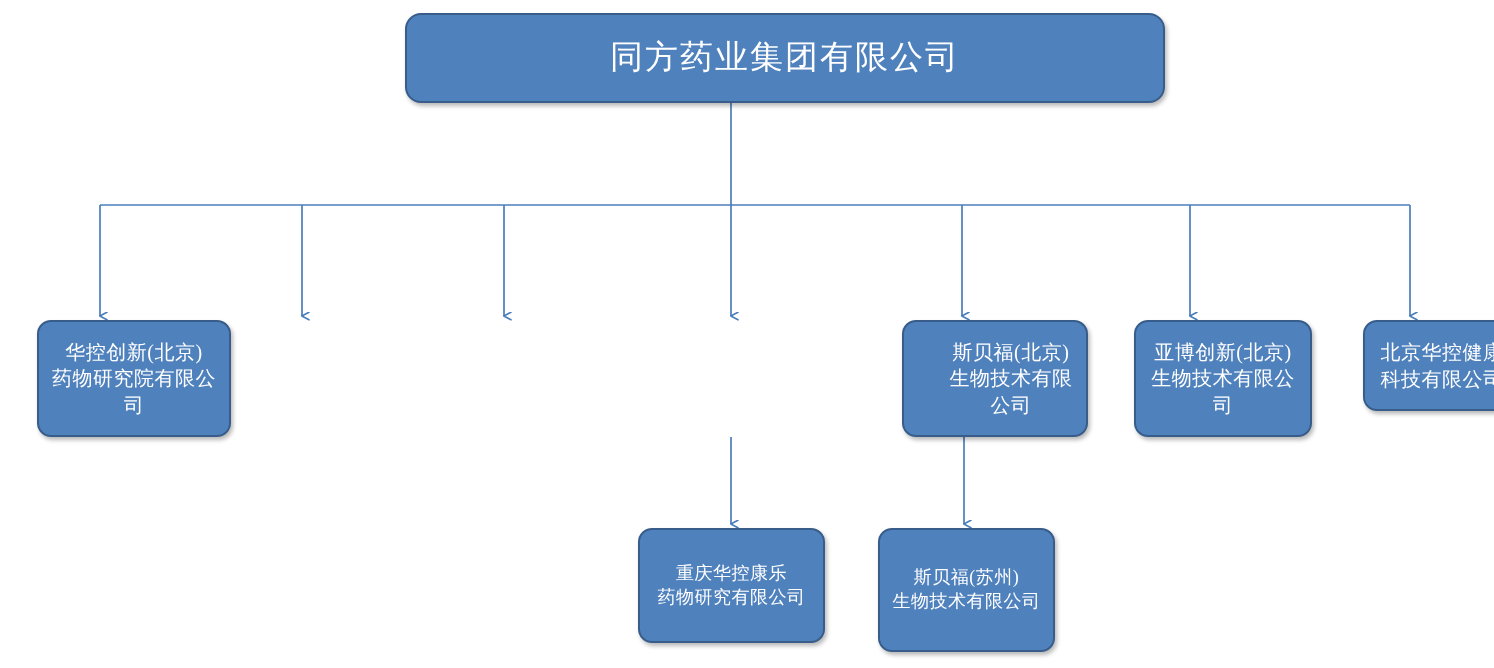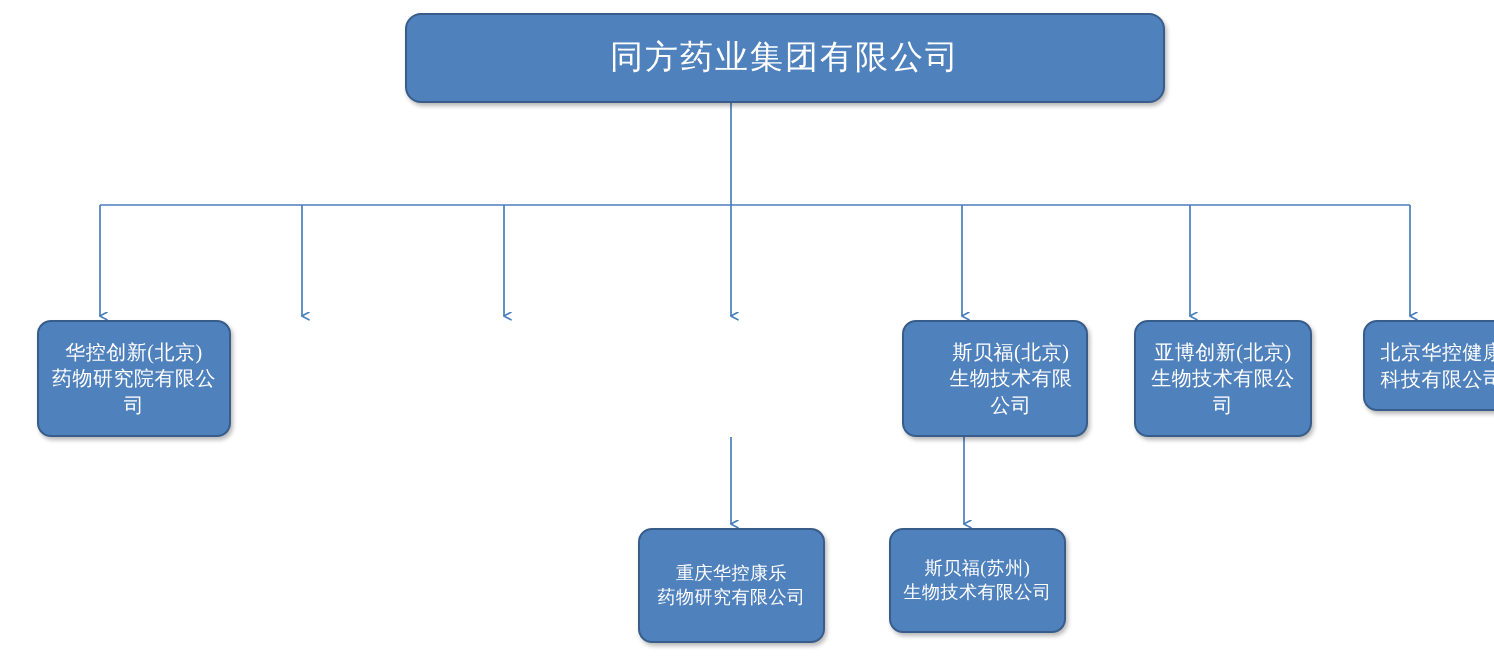--- a/index.html
+++ b/index.html
@@ -113,18 +113,18 @@
   <div class="node level2" style="left:1331px; top:320px; width:158px; height:91px;">
     <span class="node-label">北京华控健康
 科技有限公司</span>
   </div>
 
   <div class="node level3" style="left:638px; top:528px; width:187px; height:115px;">
     <span class="node-label">重庆华控康乐
 药物研究有限公司</span>
   </div>
 
-  <div class="node level3" style="left:878px; top:528px; width:177px; height:105px;margin-left:11px;">
+  <div class="node level3" style="left:878px; top:528px; width:177px; height:124px;">
     <span class="node-label">斯贝福(苏州)
 生物技术有限公司</span>
   </div>
 
 </div>
 
 </body></html>

